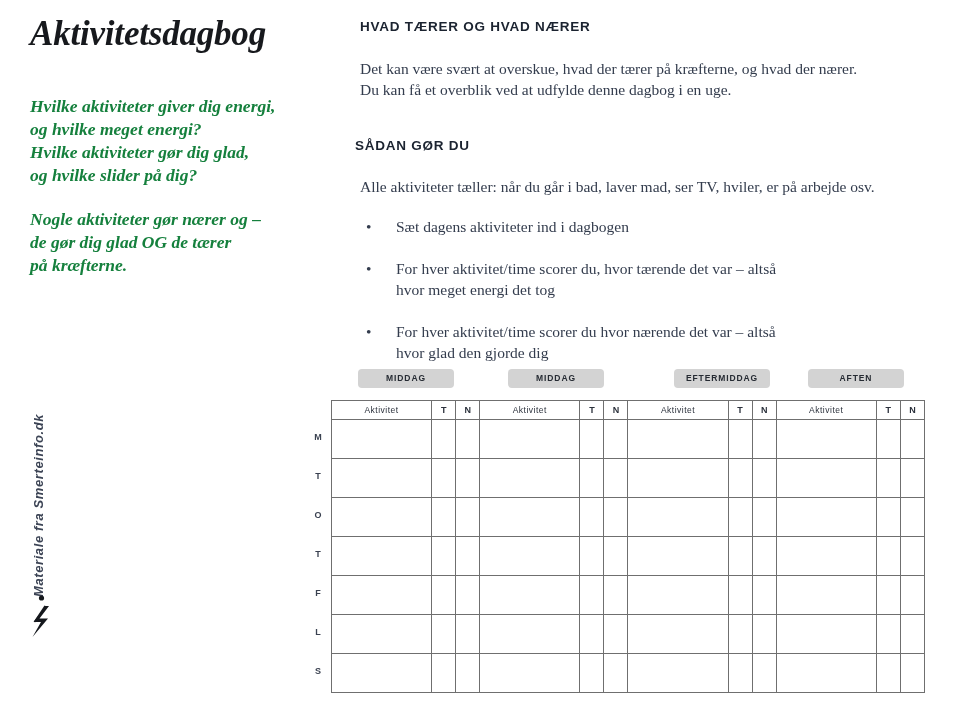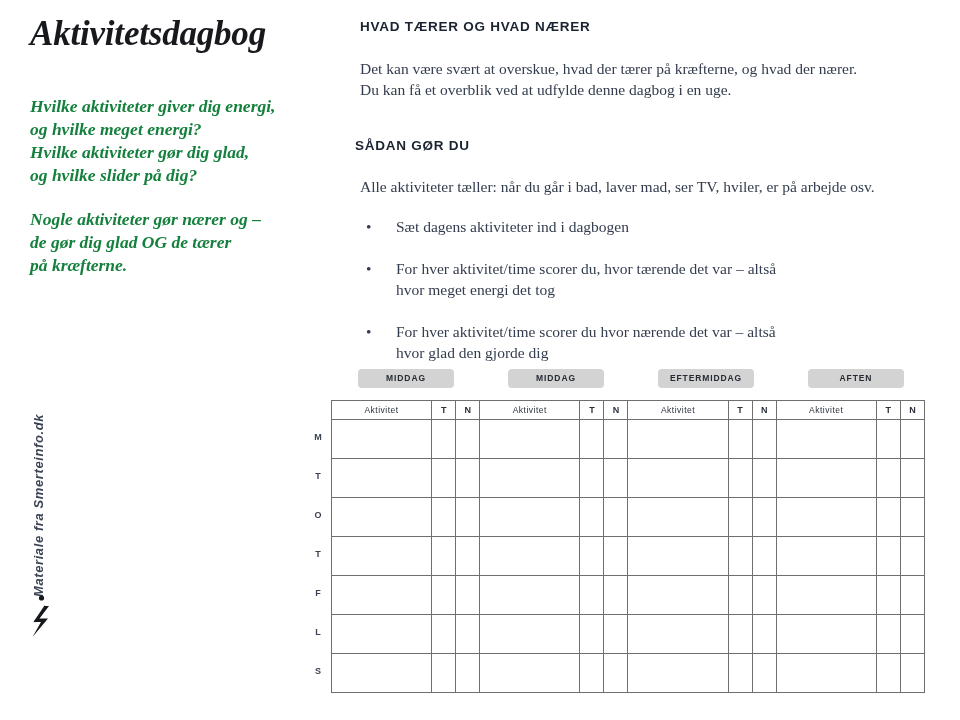--- a/index.html
+++ b/index.html
@@ -280,21 +280,21 @@
         <span class="body-line">For hver aktivitet/time scorer du hvor nærende det var – altså</span>
         <span class="body-line">hvor glad den gjorde dig</span>
       </li>
     </ul>
 
 </div>
 
 <div id="meal-buttons">
     <button class="meal-button" style="left: 27px;">MIDDAG</button>
     <button class="meal-button" style="left: 177px;">MIDDAG</button>
-    <button class="meal-button" style="left: 327px; text-align: center;">EFTERMIDDAG</button>
+    <button class="meal-button" style="left: 343px; text-align: center;">EFTERMIDDAG</button>
     <button class="meal-button" style="left: 477px;">AFTEN</button>
   </div>
 
 <div id="diary-wrap">
   <div id="day-labels">
       <div class="day-label">M</div>
       <div class="day-label">T</div>
       <div class="day-label">O</div>
       <div class="day-label">T</div>
       <div class="day-label">F</div>

